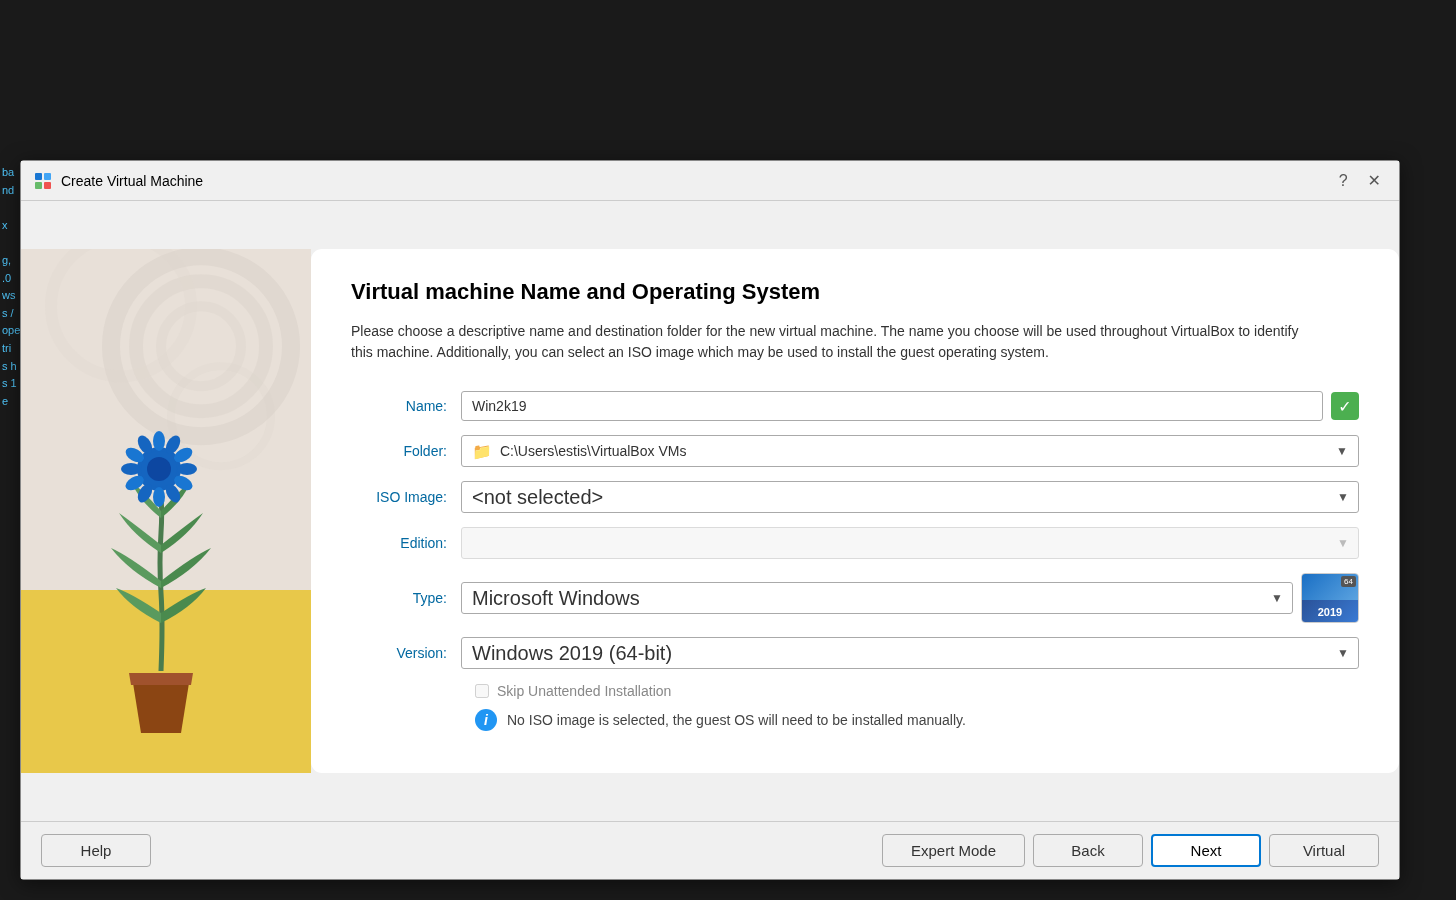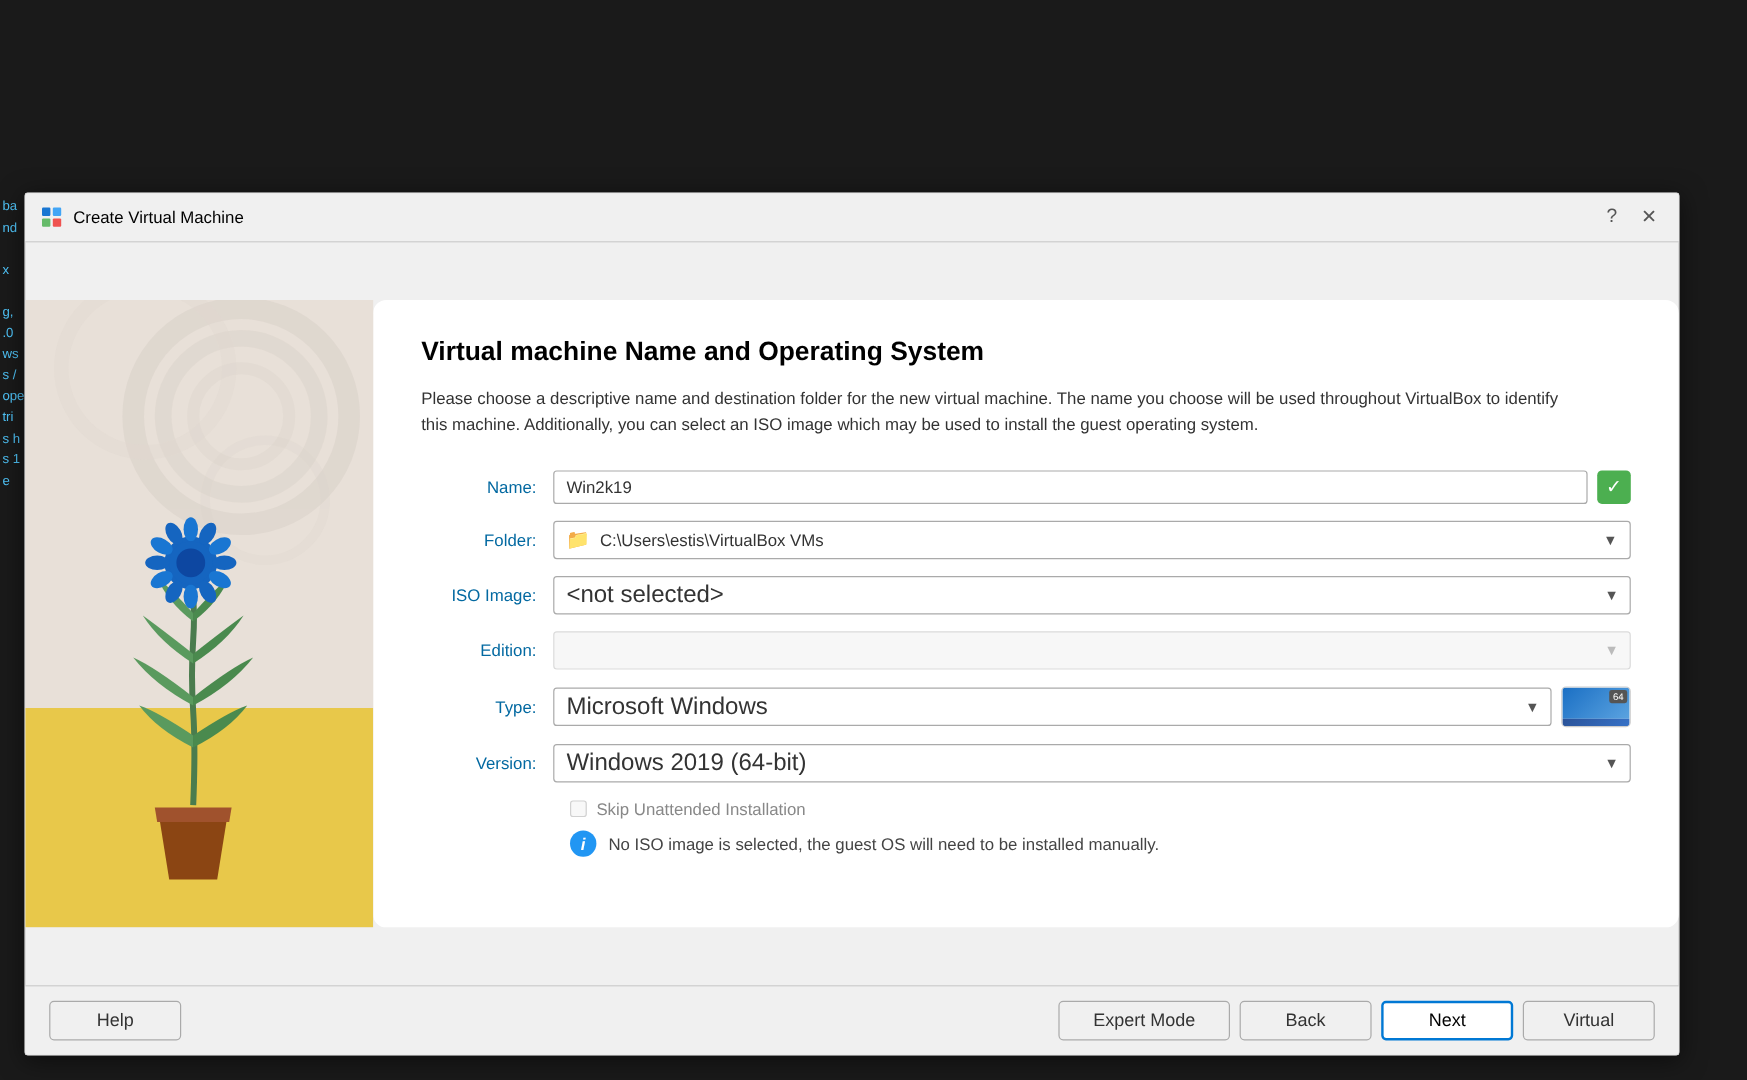--- a/index.html
+++ b/index.html
@@ -158,24 +158,24 @@
       color: #0369a1;
     }
     .form-control-wrap {
       flex: 1;
       position: relative;
       display: flex;
       align-items: center;
     }
     .form-input {
       width: 100%;
-      height: 28px;
+      height: 16px;
       border: 1px solid #aaa;
       border-radius: 3px;
-      padding: 0 10px;
+      padding: 14px 10px;
       font-size: 14px;
       color: #333;
       background: #fff;
       outline: none;
     }
     .form-select {
       width: 100%;
       height: 32px;
       border: 1px solid #aaa;
       border-radius: 3px;
@@ -228,21 +228,21 @@
       justify-content: center;
       margin-left: 8px;
       color: white;
       font-size: 16px;
       flex-shrink: 0;
     }
 
     
     .os-badge {
       width: 58px;
-      height: 34px;
+      height: 50px;
       margin-left: 8px;
       flex-shrink: 0;
       position: relative;
       border-radius: 4px;
       overflow: hidden;
       border: 1px solid #ccc;
     }
     .os-badge-top {
       height: 26px;
       background: linear-gradient(135deg, #1a6fc4, #5ba3e0);

